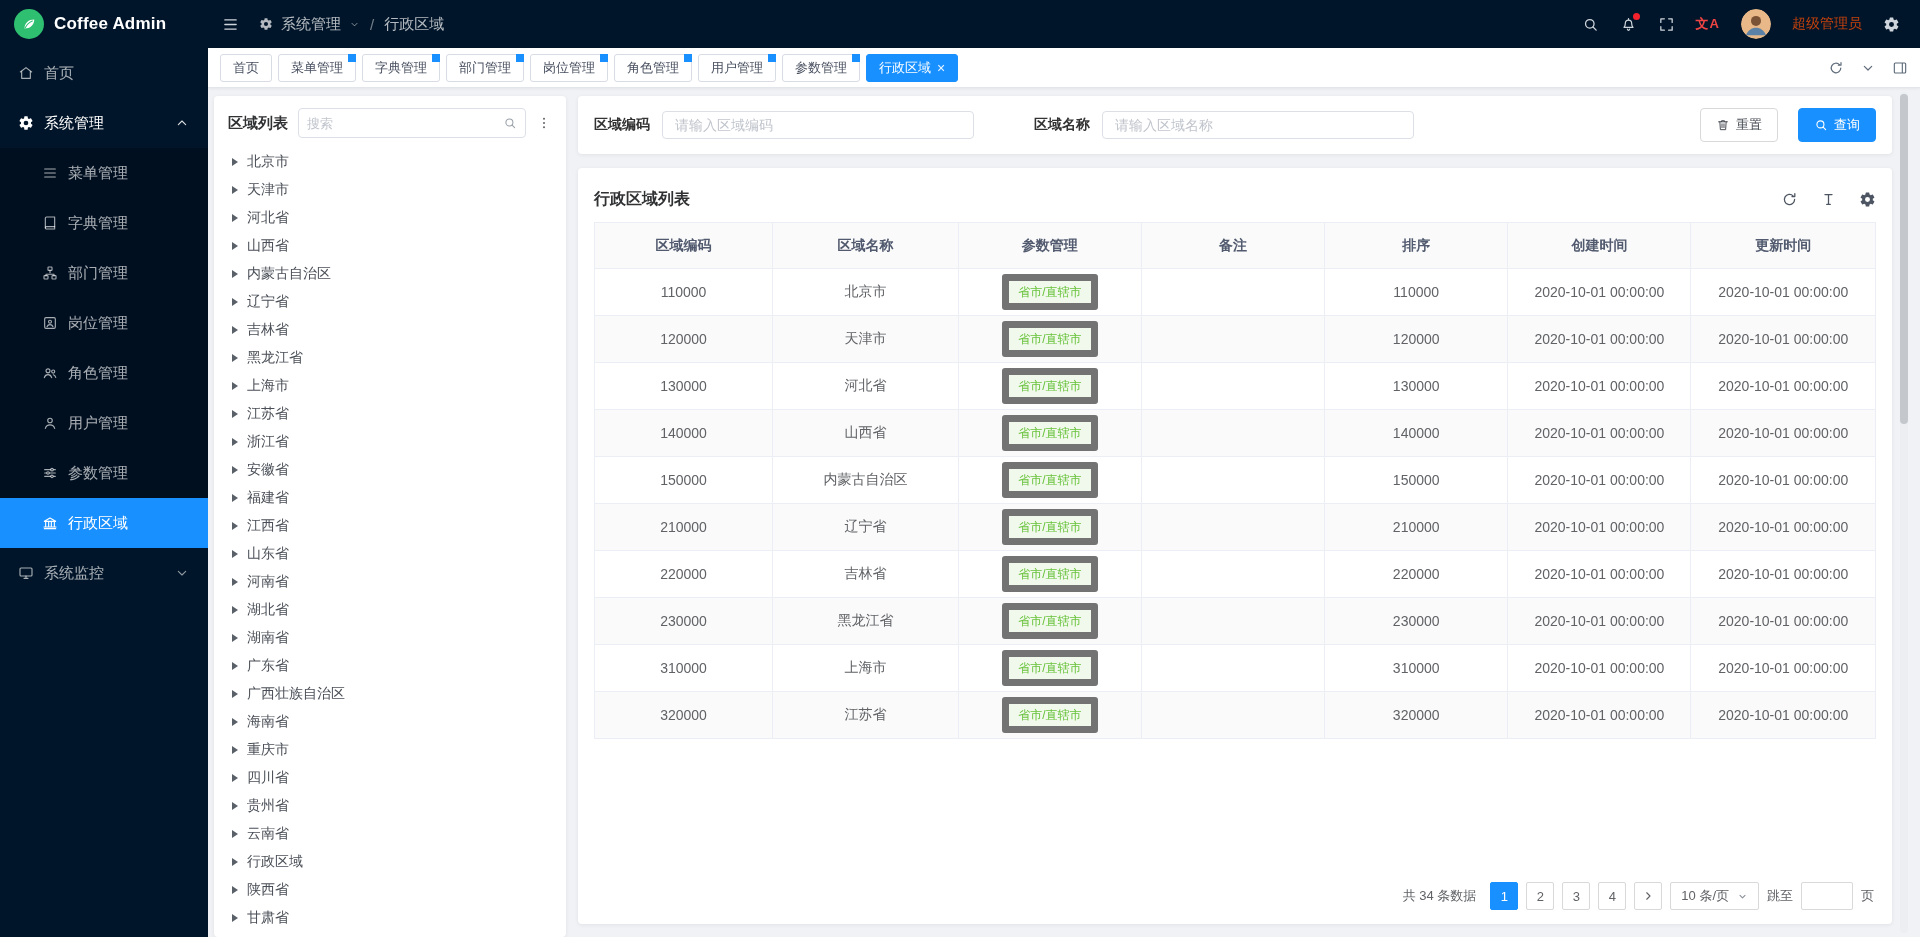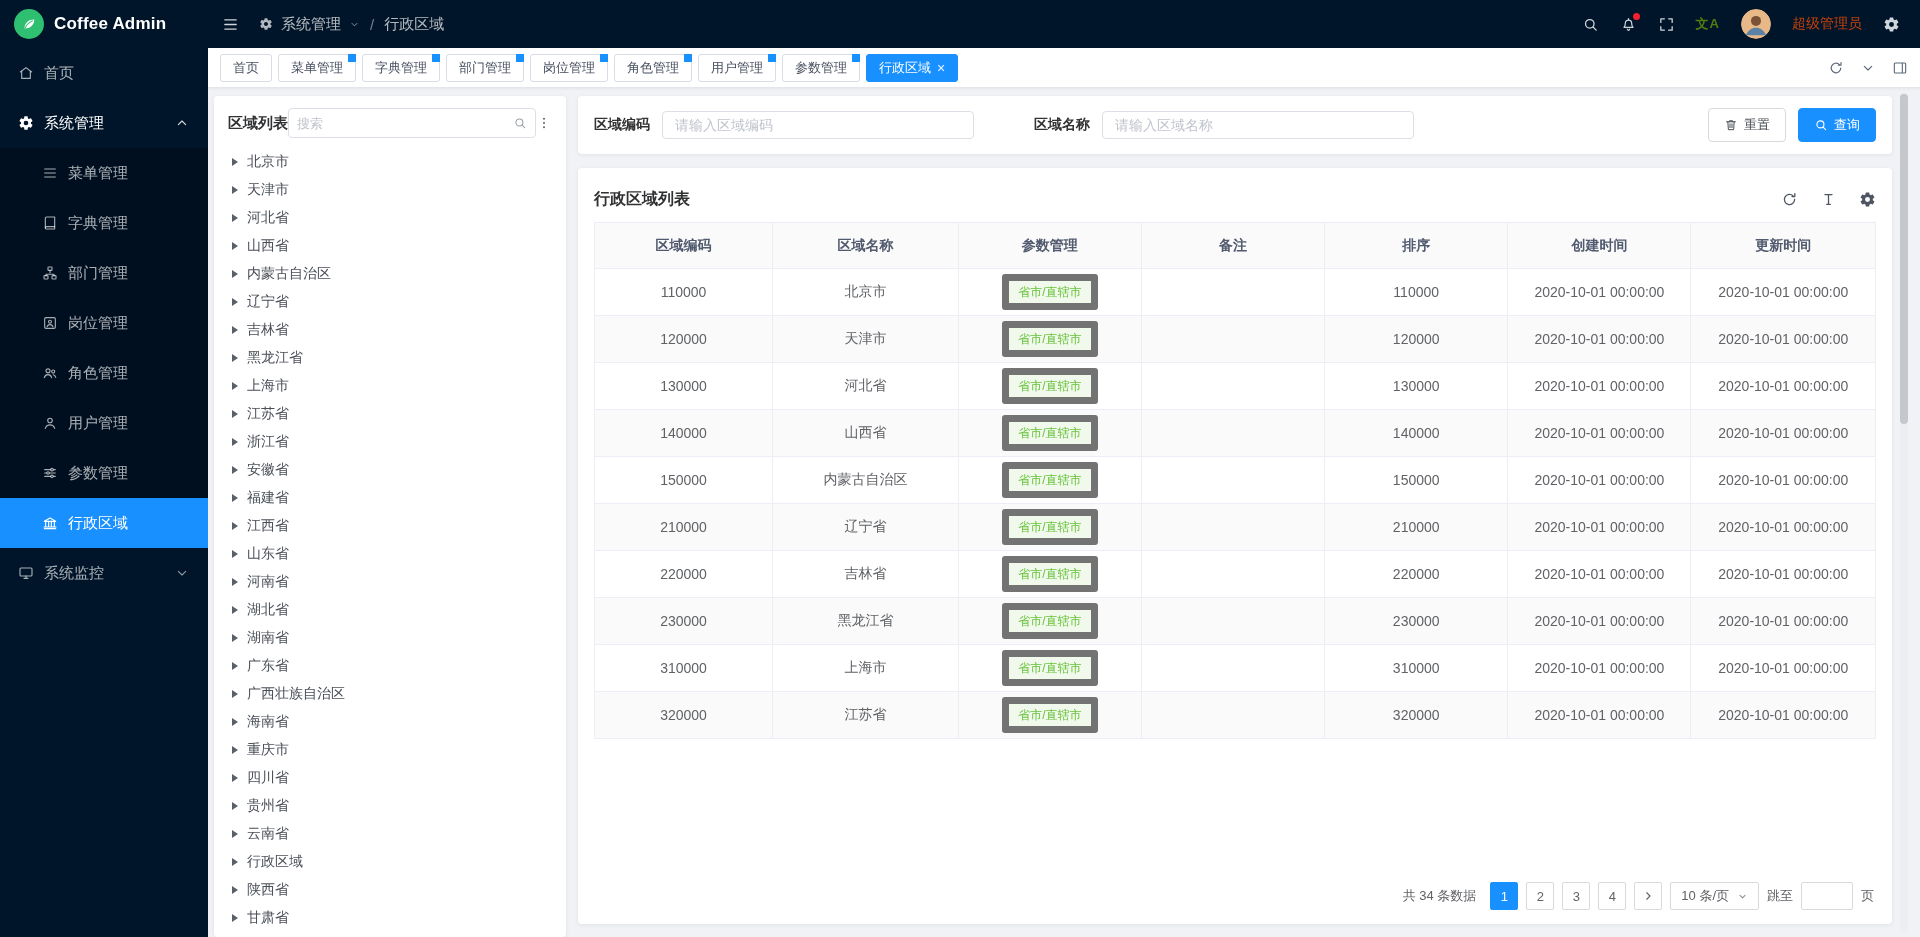--- a/index.html
+++ b/index.html
@@ -29,62 +29,62 @@
   
   .topbar{height:48px;background:#001529;display:flex;align-items:center;padding:0 20px 0 14px;gap:20px;flex-shrink:0}
   .topbar .ic{color:#cfd5dc;font-size:17px;cursor:pointer}
   .crumb{display:flex;align-items:center;gap:8px;color:rgba(255,255,255,.7);font-size:15px}
   .crumb .ic{font-size:14px;color:rgba(255,255,255,.7)}
   .crumb-caret{font-size:11px!important;opacity:.8}
   .crumb-sep{color:rgba(255,255,255,.45);padding:0 2px}
   .top-right{margin-left:auto;display:flex;align-items:center;gap:21px}
   .bell-wrap{position:relative}
   .badge-dot{position:absolute;top:-3px;right:-3px;width:7px;height:7px;border-radius:50%;background:#f5222d}
-  .trans{color:#4d7c0f;font-size:13px;font-weight:700;cursor:pointer;letter-spacing:1px}
+  .trans{color:#ef4444;font-size:13px;font-weight:700;cursor:pointer;letter-spacing:1px}
   .avatar{width:30px;height:30px;border-radius:50%;overflow:hidden;display:block;cursor:pointer}
   .avatar svg{width:30px;height:30px;display:block}
   .user-name{color:#c2410c;font-size:14px;cursor:pointer}
 
   
   .tabbar{height:40px;background:#fff;border-bottom:1px solid #e2e5ea;display:flex;align-items:center;padding:0 10px 0 12px;gap:0;flex-shrink:0;box-shadow:0 1px 3px rgba(0,21,41,.05)}
   .tabs{display:flex;align-items:center;gap:6px}
   .tab{height:28px;display:inline-flex;align-items:center;gap:6px;padding:0 12px;border:1px solid #d8dce5;border-radius:3px;font-size:13px;color:#495060;background:#fff;position:relative;cursor:pointer;white-space:nowrap}
   .tab.marked::after{content:"";position:absolute;top:-1px;right:-1px;width:8px;height:8px;background:#1890ff}
   .tab.active{background:#1890ff;border-color:#1890ff;color:#fff}
   .tab-x{font-size:14px;line-height:1;cursor:pointer;opacity:.9}
   .tab-tools{margin-left:auto;display:flex;align-items:center;gap:16px;padding-right:2px}
   .tab-tools .ic{font-size:16px;color:#5f6b7a;cursor:pointer}
 
   
   .content{flex:1;display:flex;gap:12px;padding:8px 28px 0 6px;overflow:hidden;min-height:0}
   .card{background:#fff;border-radius:4px;box-shadow:0 1px 4px rgba(0,21,41,.07)}
 
   
   .tree-card{width:352px;flex-shrink:0;display:flex;flex-direction:column;padding:12px 14px;overflow:hidden}
-  .tree-head{display:flex;align-items:center;gap:0;margin-bottom:10px;flex-shrink:0}
+  .tree-head{display:flex;align-items:center;gap:10px;margin-bottom:10px;flex-shrink:0}
   .tree-title{font-size:15px;font-weight:700;color:#303133;white-space:nowrap}
   .tree-search{flex:1;display:flex;align-items:center;height:30px;border:1px solid #dcdfe6;border-radius:4px;padding:0 8px;gap:6px;background:#fff}
   .tree-search input{flex:1;border:none;outline:none;font-size:13px;color:#a16207;min-width:0;background:transparent}
   .tree-search input::placeholder{color:#c0c4cc}
   .tree-search .ic{font-size:14px;color:#9aa0a8;cursor:pointer}
   .tree-more{font-size:16px;color:#606266;cursor:pointer}
   .tree{flex:1;overflow:hidden}
   .tree-item{height:28px;display:flex;align-items:center;gap:9px;padding:0 4px;font-size:14px;color:#4a4f57;cursor:pointer}
   .tcaret{width:0;height:0;border-left:6px solid #5a6068;border-top:4px solid transparent;border-bottom:4px solid transparent;flex-shrink:0}
 
   
   .right-col{flex:1;display:flex;flex-direction:column;gap:14px;min-width:0;padding-bottom:13px}
 
   
   .filter-card{height:58px;display:flex;align-items:center;padding:0 16px;flex-shrink:0}
   .f-label{font-size:14px;font-weight:700;color:#333;margin-right:12px;white-space:nowrap}
   .f-label.second{margin-left:60px}
   .f-input{width:312px;height:28px;border:1px solid #dcdfe6;border-radius:4px;padding:0 12px;font-size:14px;color:#606266;outline:none}
   .f-input::placeholder{color:#c0c4cc}
-  .f-actions{margin-left:auto;display:flex;align-items:flex-end;gap:12px}
+  .f-actions{margin-left:auto;display:flex;align-items:flex-end;gap:20px}
   .btn{height:34px;display:inline-flex;align-items:center;gap:6px;padding:0 15px;border-radius:4px;font-size:13px;cursor:pointer;border:1px solid #d9d9d9;background:#fff;color:#454a52}
   .btn .ic{font-size:14px}
   .btn.primary{background:#1890ff;border-color:#1890ff;color:#fff}
 
   
   .table-card{flex:1;display:flex;flex-direction:column;padding:8px 16px 10px;min-height:0}
   .card-head{height:46px;display:flex;align-items:center;flex-shrink:0}
   .card-title{font-size:16px;font-weight:700;color:#303133}
   .card-tools{margin-left:auto;display:flex;align-items:center;gap:22px}
   .card-tools .ic{font-size:17px;color:#4c5561;cursor:pointer}

